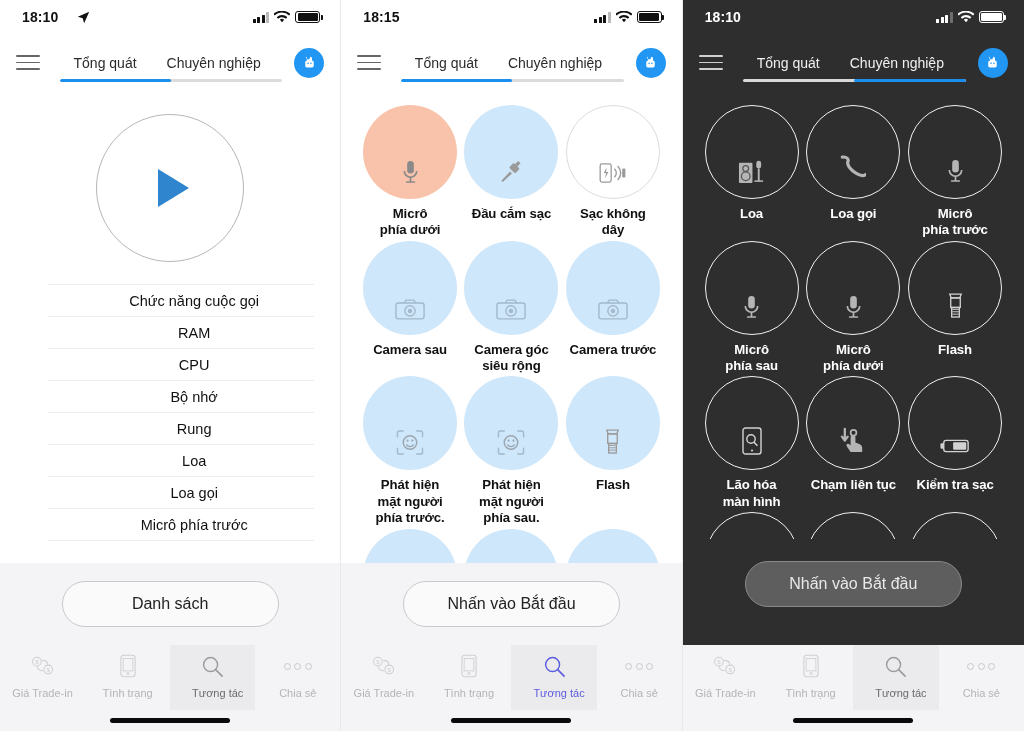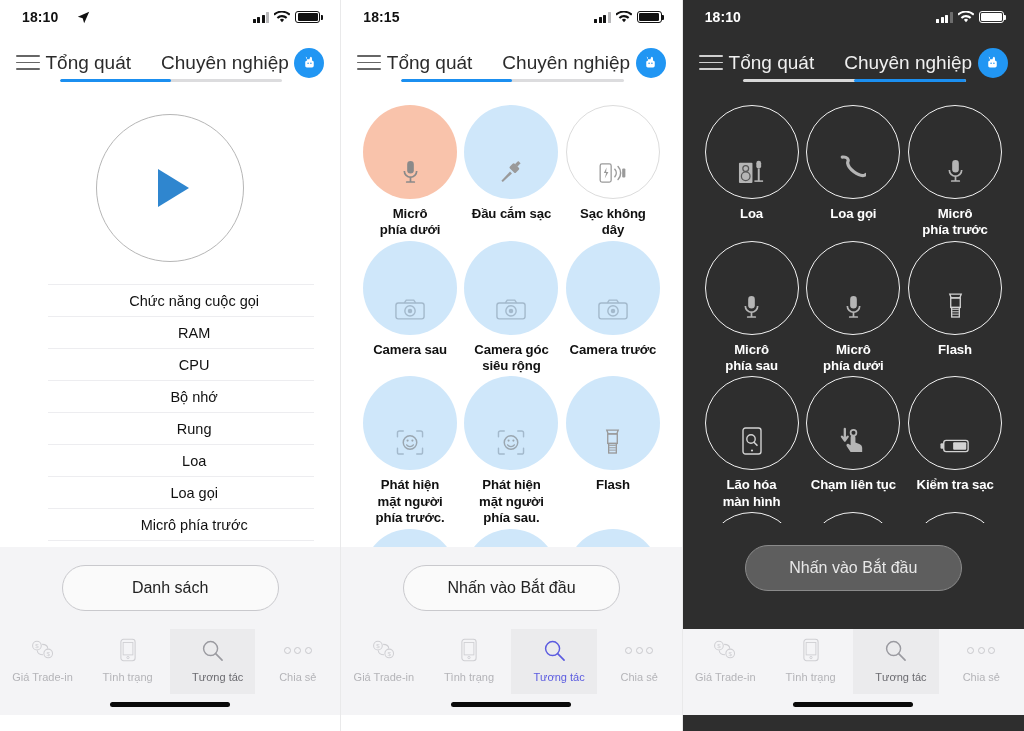--- a/index.html
+++ b/index.html
@@ -35,21 +35,21 @@
   .batt::after { content:""; position:absolute; right:-3.4px; top:3.4px; width:2px; height:4.5px; background:#111; border-radius:0 1px 1px 0; }
   .batt i { display:block; height:100%; width:100%; background:#111; border-radius:1.3px; }
   .p3 .batt { border-color:#fff; } .p3 .batt i { background:#fff; } .p3 .batt::after { background:#fff; }
 
   
   .appbar { height: 57px; display: flex; align-items: center; padding: 0 16px; position: relative; }
   .hamburger { width: 24px; display: flex; flex-direction: column; gap: 5px; cursor: pointer; }
   .hamburger span { display: block; height: 1.7px; background: #666; border-radius: 1px; }
   .p3 .hamburger span { background: #cfcfcf; }
   .tabs { flex: 1; display: flex; justify-content: center; align-items: center; gap: 26px; }
-  .tab { font-size: 19px; color: #2b2b2b; padding: 4px 2px; cursor: pointer; white-space: nowrap; }
+  .tab { font-size: 14px; color: #2b2b2b; padding: 4px 2px; cursor: pointer; white-space: nowrap; }
   .p3 .tab { color: #f0f0f0; }
   .mascot {
     width: 30px; height: 30px; border-radius: 50%; background: #2196f3;
     display: flex; align-items: center; justify-content: center; flex: 0 0 30px; cursor: pointer;
   }
   .tabline { position: absolute; left: 60px; right: 58px; bottom: 9px; height: 3px; background: #dcdcde; border-radius: 2px; overflow: hidden; }
   .p3 .tabline { background: #d8d8d8; }
   .tabline i { display: block; height: 100%; width: 50%; background: #1b8ff0; border-radius: 2px; }
   .tabline.right i { margin-left: 50%; }
 
@@ -84,21 +84,21 @@
   .p3 .bubble { background: transparent; border: 1.5px solid #f2f2f2; }
   .cell-label {
     margin-top: 7px; font-size: 13.2px; font-weight: bold; color: #111;
     text-align: center; line-height: 1.24; letter-spacing: -.1px;
   }
   .p3 .cell-label { color: #fff; }
   .icon-svg { display: block; }
 
   
   .bottom {
-    position: absolute; left: 0; right: 0; bottom: 16px;
+    position: absolute; left: 0; right: 0; bottom: 0;
     background: #f4f4f6; padding-top: 18px;
   }
   .p3 .bottom { background: transparent; padding-top: 0; }
   .p3 .bottom-dark-pad { background: #2e2e2e; padding: 22px 0 20px; }
   .cta {
     display: block; width: 217px; margin: 0 auto; height: 46px; line-height: 44px;
     border: 1.2px solid #c9c9cd; border-radius: 24px; background: #fafafa;
     font-size: 16px; color: #222; text-align: center; cursor: pointer;
   }
   .p3 .cta { background: #5e5e5e; border-color: #8a8a8a; color: #e8e8e8; }

